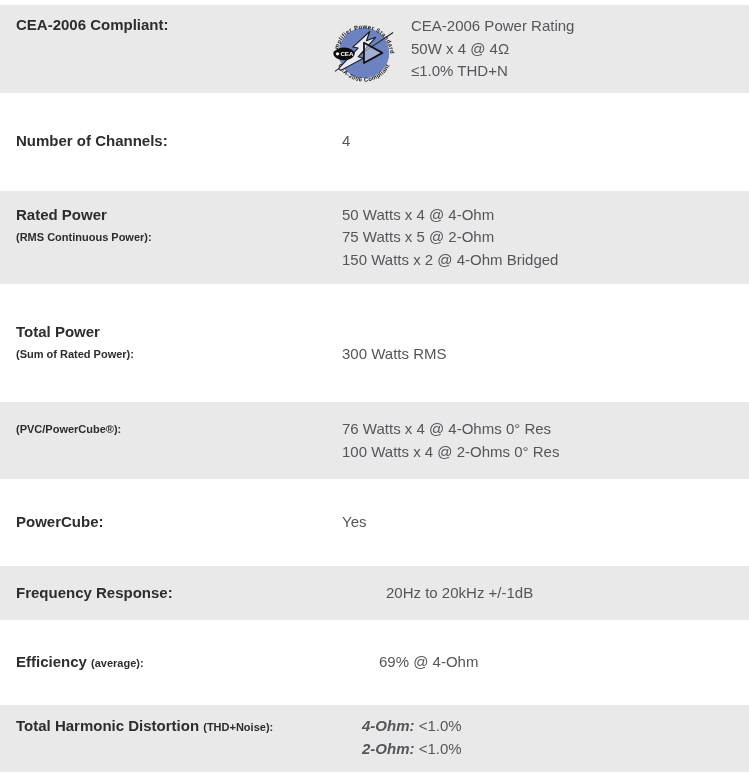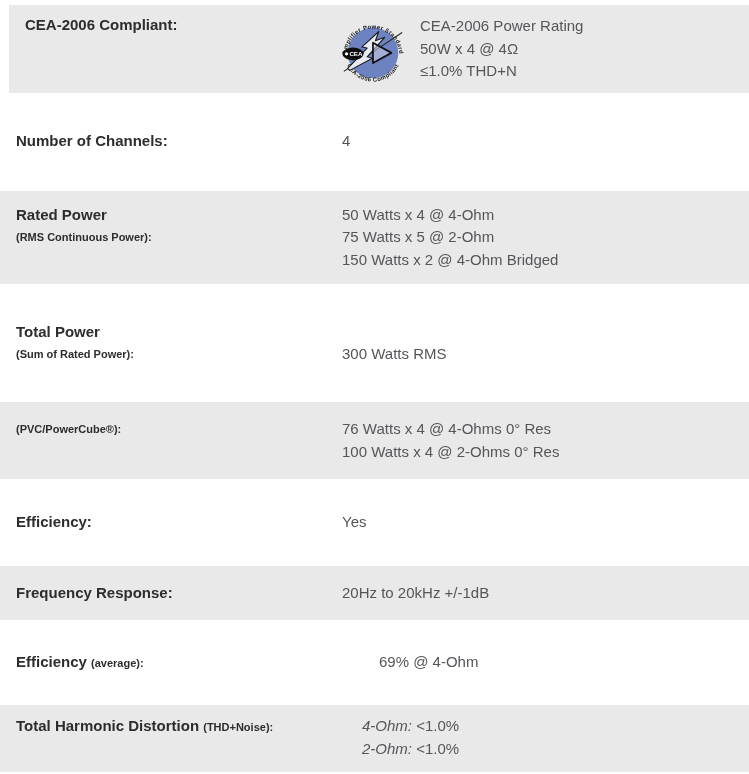--- a/index.html
+++ b/index.html
@@ -5,29 +5,29 @@
   html,body{margin:0;padding:0;background:#ffffff;}
   body{width:749px;font-family:"Liberation Sans",sans-serif;-webkit-font-smoothing:antialiased;}
   .spec-table{padding-top:5px;padding-bottom:19px;width:749px;}
   .row{display:flex;align-items:flex-start;}
   .row.shaded{background:#e9e9e9;}
   .label-cell{width:342px;min-width:342px;box-sizing:border-box;padding-left:16px;
               color:#2d2d2d;font-weight:bold;font-size:15px;line-height:22px;}
   .label-small{font-size:11px;font-weight:bold;}
   .value-cell{flex:1;color:#54565a;font-size:15px;line-height:22.5px;}
   .value-line{white-space:nowrap;}
-  .em{font-style:italic;}
+  .em{font-style:italic;font-weight:bold;}
   
-  .r1{padding:9px 0;margin-left:9px;}
+  .r1{padding:9px 0;}
   .r2{padding:37px 12px 38px 0;}
   .r3{padding:13px 0;}
   .r4{padding:37px 0;align-items:flex-end;}
   .r5{padding:16px 0;}
   .r6{padding:32px 0;}
-  .r7{padding:16px 0;}
+  .r7{padding:16px 0;gap:44px;}
   .r8{padding:31px 0;gap:37px;}
   .r9{padding:10px 0 12px 0;gap:20px;}
   
   .logo-value{display:flex;align-items:center;gap:10px;margin-left:-17px;}
   .logo-box{width:76px;height:70px;flex:0 0 auto;}
 </style>
 </head>
 <body>
 
 <div class="spec-table">
@@ -104,21 +104,21 @@
       <div class="label-small">(PVC/PowerCube®):</div>
     </div>
     <div class="value-cell">
       <div class="value-line">76 Watts x 4 @ 4-Ohms 0° Res</div>
       <div class="value-line">100 Watts x 4 @ 2-Ohms 0° Res</div>
     </div>
   </div>
 
   <div class="row r6">
     <div class="label-cell">
-      <span>Efficiency:</span>
+      <span>PowerCube:</span>
     </div>
     <div class="value-cell">
       <div class="value-line">Yes</div>
     </div>
   </div>
 
   <div class="row shaded r7">
     <div class="label-cell">
       <span>Frequency Response:</span>
     </div>

